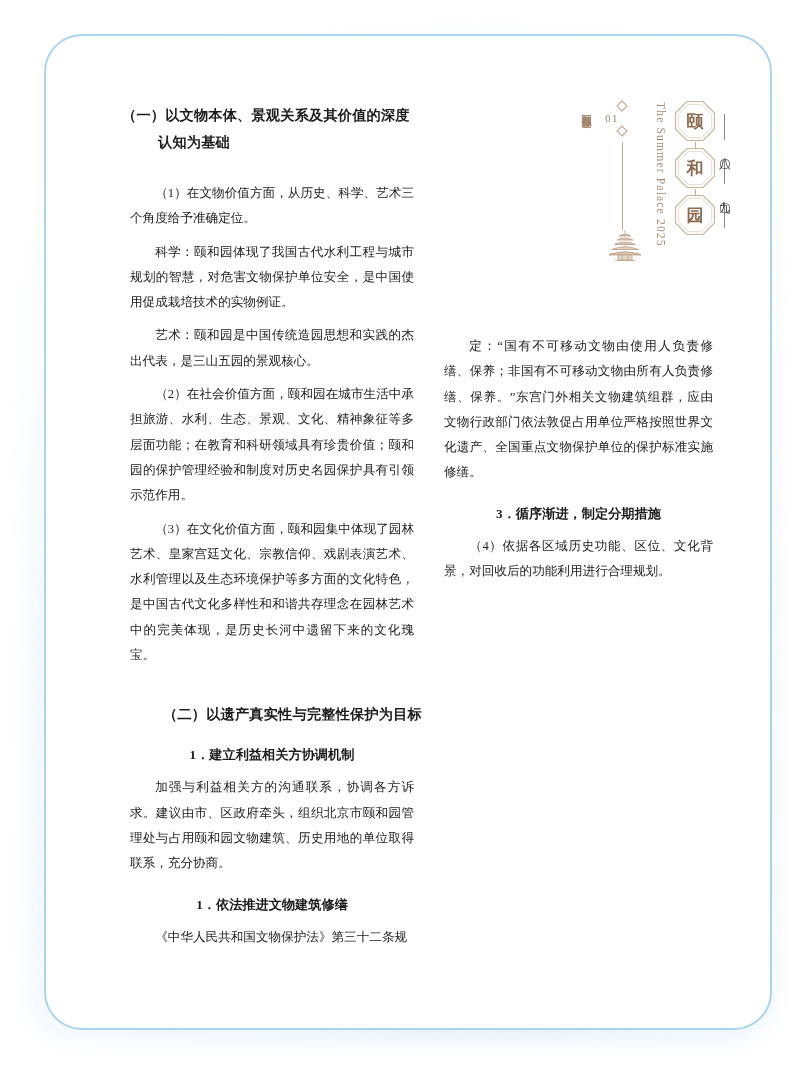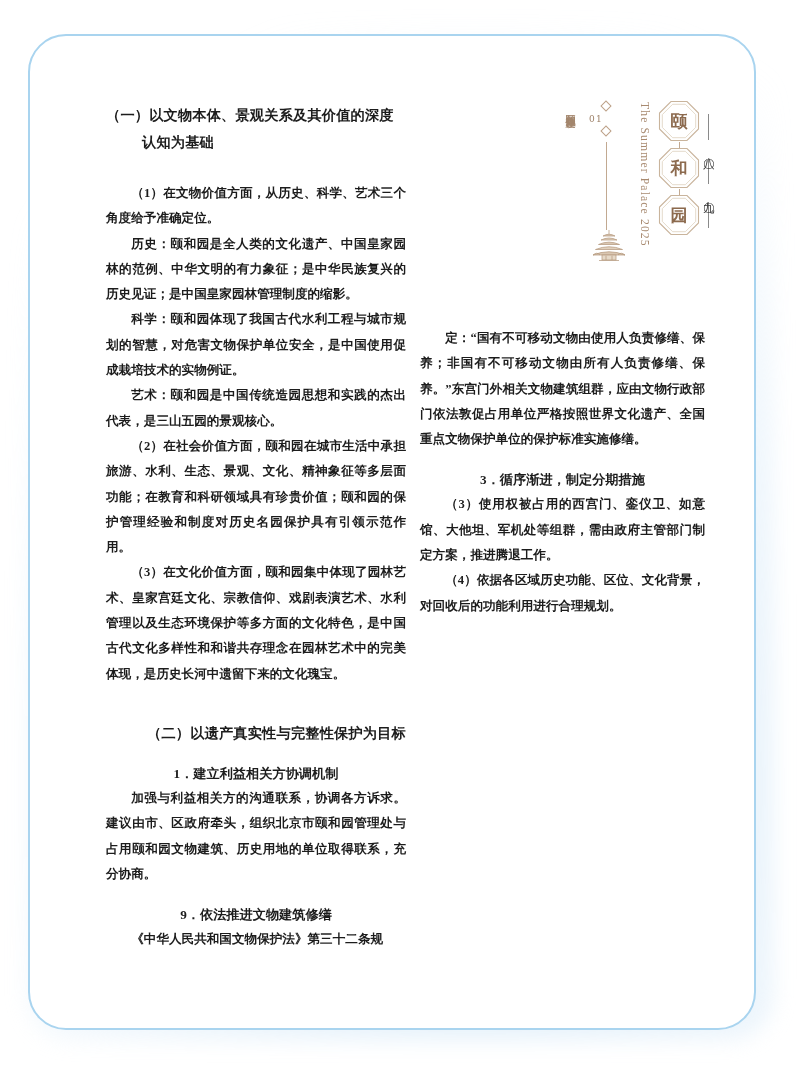--- a/index.html
+++ b/index.html
@@ -23,21 +23,21 @@
     width: 748px;
     height: 1014px;
     border-radius: 44px;
     background: radial-gradient(120% 110% at 60% 75%, rgba(196,223,244,0.55) 0%, rgba(214,233,248,0.35) 45%, rgba(255,255,255,0) 72%);
     filter: blur(10px);
   }
 
   
   .page-frame {
     position: absolute;
-    left: 28px;
+    left: 44px;
     top: 34px;
     width: 728px;
     height: 996px;
     box-sizing: border-box;
     background: #ffffff;
     border: 2.2px solid #a9d4ef;
     border-radius: 38px;
   }
 
   .page-inner {
@@ -69,24 +69,23 @@
 
   .h3 {
     font-weight: bold;
     font-size: 13.2px;
     line-height: 24px;
     margin: 16px 0 0 0;
     text-align: center;
   }
 
   .p {
-    margin: 0;
+    margin: 8px;
     text-indent: 2em;
     text-align: justify;
-    font-weight: bold;
   }
   .gap-md  { margin-top: 26px; }
   .gap-lg  { margin-top: 34px; text-align: right; }
 
   
   .ornament {
     position: absolute;
     left: 490px;
     top: 62px;
     width: 215px;
@@ -223,42 +222,40 @@
 
 <div class="page-frame">
   <div class="page-inner">
 
     <div class="col col-left">
 
       <h2 class="h2">（一）以文物本体、景观关系及其价值的深度</h2>
       <h2 class="h2 indent2">认知为基础</h2>
 
       <p class="p gap-md">（1）在文物价值方面，从历史、科学、艺术三个角度给予准确定位。</p>
-      <p class="p">历史：颐和园是全人类的文化遗产、中国皇家园林的范例、中华文明的有力象征；是中华民族复兴的历史见证；是中国皇家园林管理制度的缩影。</p>
       <p class="p">科学：颐和园体现了我国古代水利工程与城市规划的智慧，对危害文物保护单位安全，是中国使用促成栽培技术的实物例证。</p>
       <p class="p">艺术：颐和园是中国传统造园思想和实践的杰出代表，是三山五园的景观核心。</p>
       <p class="p">（2）在社会价值方面，颐和园在城市生活中承担旅游、水利、生态、景观、文化、精神象征等多层面功能；在教育和科研领域具有珍贵价值；颐和园的保护管理经验和制度对历史名园保护具有引领示范作用。</p>
       <p class="p">（3）在文化价值方面，颐和园集中体现了园林艺术、皇家宫廷文化、宗教信仰、戏剧表演艺术、水利管理以及生态环境保护等多方面的文化特色，是中国古代文化多样性和和谐共存理念在园林艺术中的完美体现，是历史长河中遗留下来的文化瑰宝。</p>
 
       <h2 class="h2 gap-lg">（二）以遗产真实性与完整性保护为目标</h2>
 
       <h3 class="h3">1．建立利益相关方协调机制</h3>
       <p class="p">加强与利益相关方的沟通联系，协调各方诉求。建议由市、区政府牵头，组织北京市颐和园管理处与占用颐和园文物建筑、历史用地的单位取得联系，充分协商。</p>
 
-      <h3 class="h3">9．依法推进文物建筑修缮</h3>
+      <h3 class="h3">1．依法推进文物建筑修缮</h3>
       <p class="p">《中华人民共和国文物保护法》第三十二条规</p>
     </div>
 
     <div class="col col-right">
 
       <p class="p">定：“国有不可移动文物由使用人负责修缮、保养；非国有不可移动文物由所有人负责修缮、保养。”东宫门外相关文物建筑组群，应由文物行政部门依法敦促占用单位严格按照世界文化遗产、全国重点文物保护单位的保护标准实施修缮。</p>
 
       <h3 class="h3">3．循序渐进，制定分期措施</h3>
 
-      <p class="p">（3）使用权被占用的西宫门、銮仪卫、如意馆、大他坦、军机处等组群，需由政府主管部门制定方案，推进腾退工作。</p>
       <p class="p">（4）依据各区域历史功能、区位、文化背景，对回收后的功能利用进行合理规划。</p>
     </div>
 
     <div class="ornament">
 
       <div class="orn-vtitle">颐和园规划体系建设</div>
 
       <div class="orn-num-group">
         <div class="orn-diamond"></div>
         <div class="orn-num">01</div>

